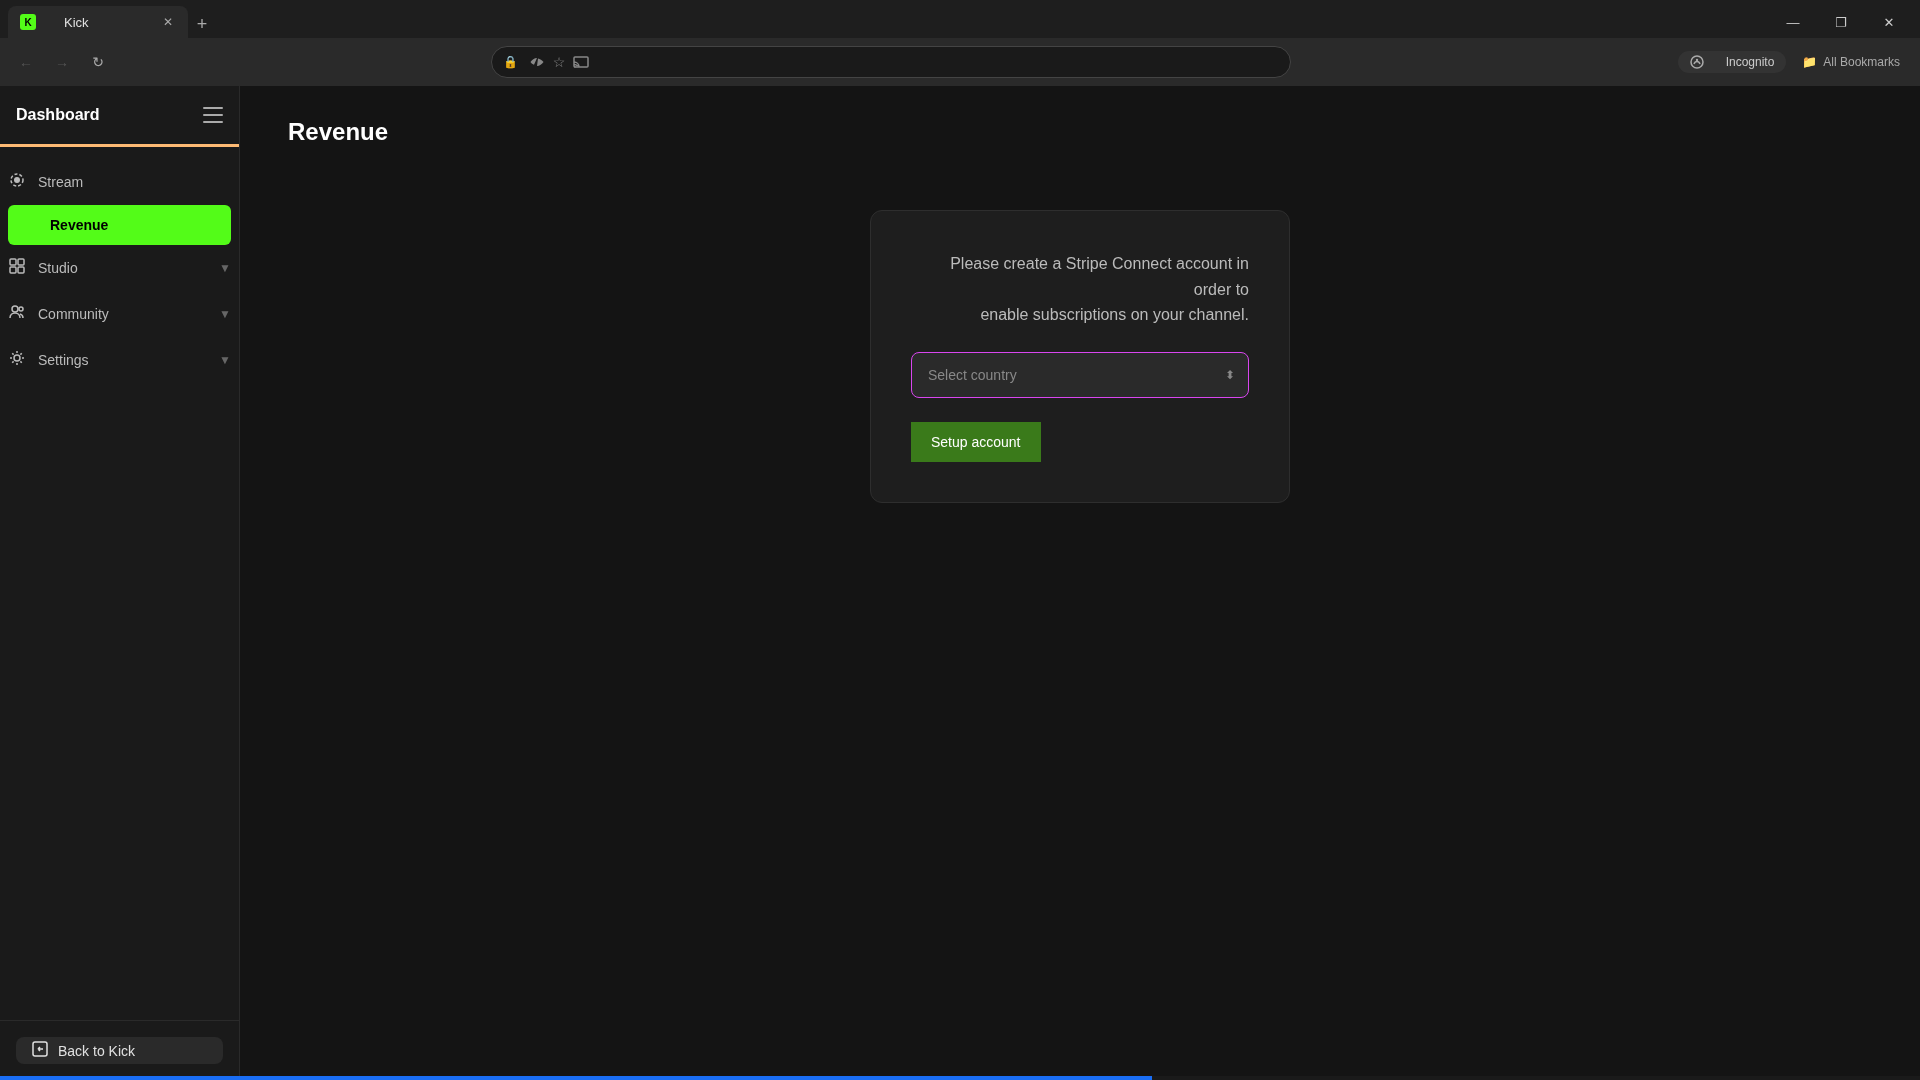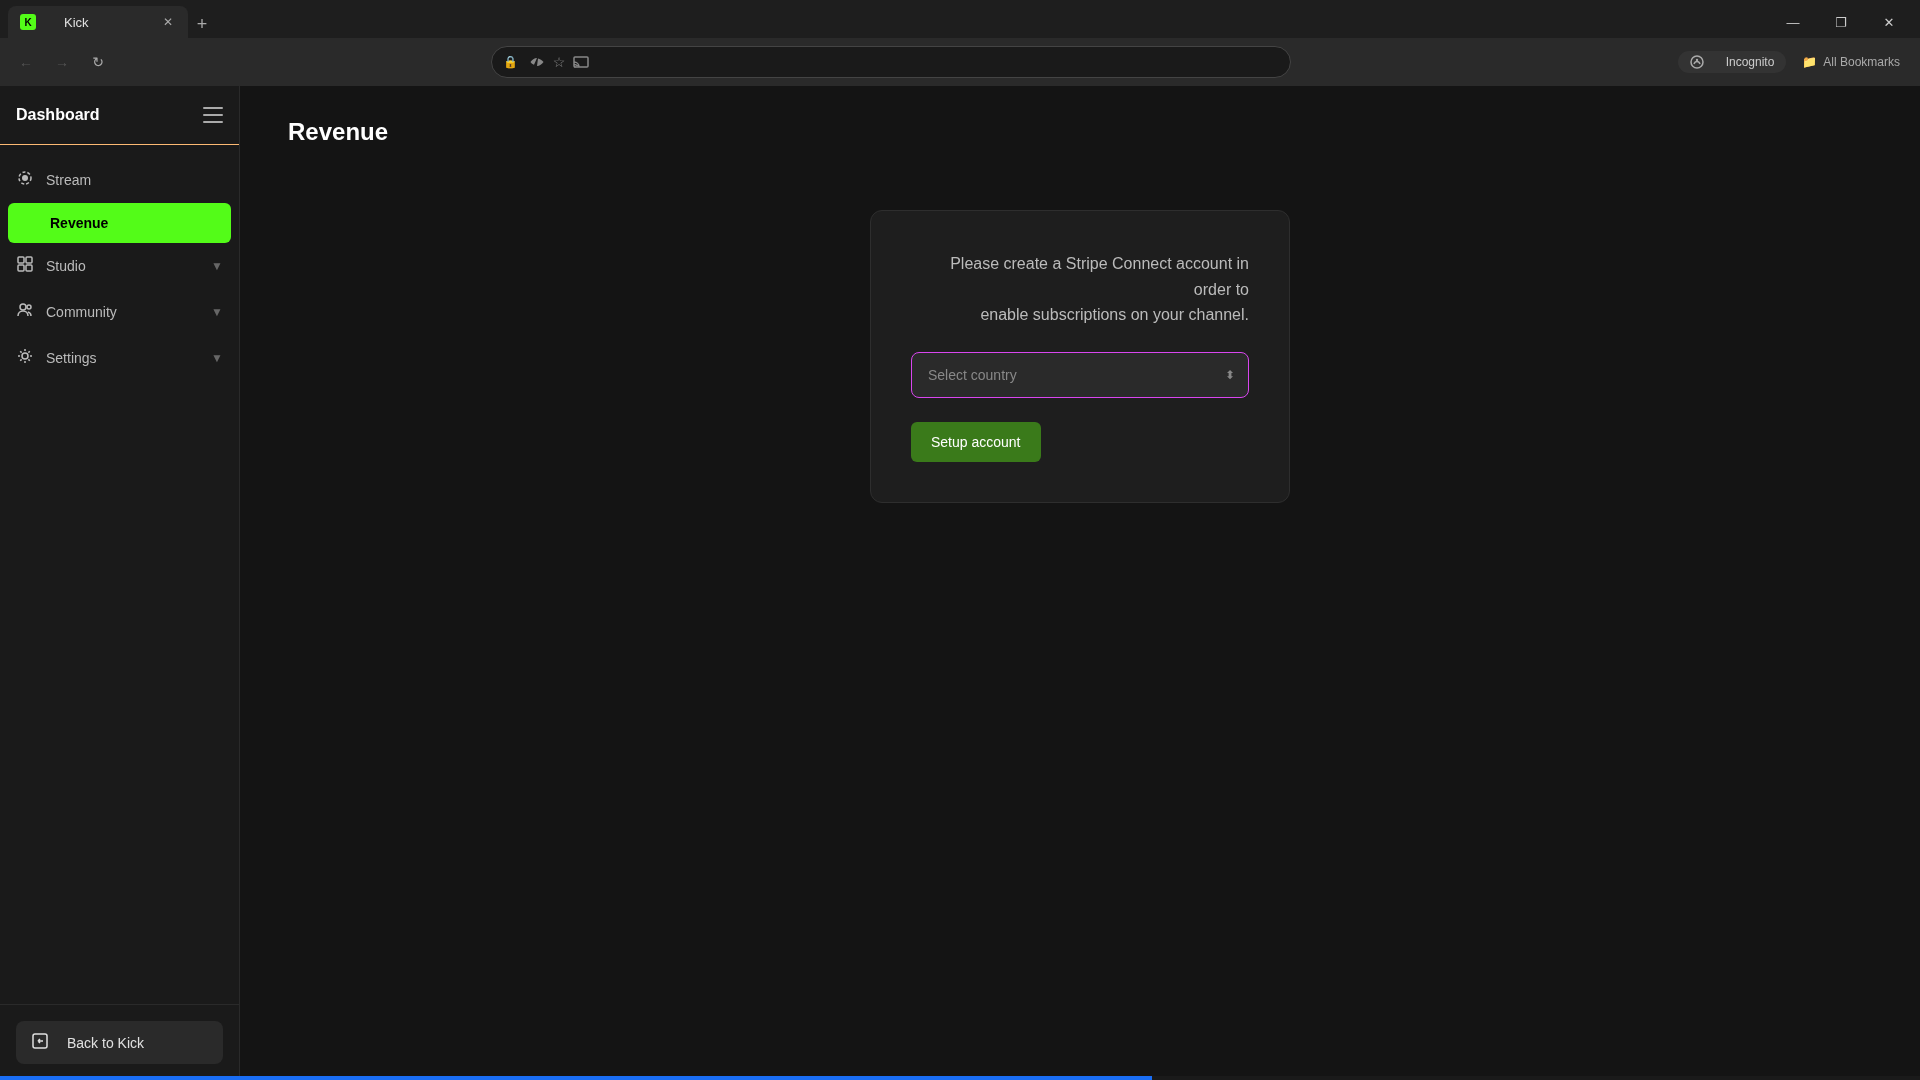--- a/index.html
+++ b/index.html
@@ -230,21 +230,21 @@
       flex-direction: column;
       border-right: 1px solid #2a2a2a;
       flex-shrink: 0;
     }
 
     .sidebar-header {
       display: flex;
       align-items: center;
       justify-content: space-between;
       padding: 20px 16px;
-      border-bottom: 1px solid #fdba74;
+      border-bottom: 3px solid #fdba74;
     }
 
     .sidebar-title {
       font-size: 16px;
       font-weight: 600;
       color: #fff;
     }
 
     .sidebar-toggle {
       background: none;
@@ -259,21 +259,21 @@
     .sidebar-nav {
       flex: 1;
       padding: 12px 0;
       overflow-y: auto;
     }
 
     .nav-item {
       display: flex;
       align-items: center;
       gap: 12px;
-      padding: 12px 16px;
+      padding: 12px 8px;
       cursor: pointer;
       color: #bbb;
       font-size: 14px;
       border-radius: 0;
       transition: background 0.1s;
     }
 
     .nav-item.active {
       background: #53fc18;
       color: #000;
@@ -301,25 +301,25 @@
     }
 
     .sidebar-footer {
       padding: 16px;
       border-top: 1px solid #2a2a2a;
     }
 
     .back-to-kick-btn {
       display: flex;
       align-items: center;
-      gap: 19px;
+      gap: 10px;
       background: #2a2a2a;
       border: none;
       border-radius: 8px;
-      padding: 12px 16px;
+      padding: 4px 16px;
       color: #e0e0e0;
       font-size: 14px;
       cursor: pointer;
       width: 100%;
       transition: background 0.1s;
     }
 
     
     .main-content {
       flex: 1;
@@ -389,21 +389,21 @@
       transform: translateY(-50%);
       color: #888;
       pointer-events: none;
       font-size: 12px;
     }
 
     .setup-account-btn {
       background: #3a7a1a;
       color: #fff;
       border: none;
-      border-radius: 6px;
+      border-radius: 0;
       padding: 12px 20px;
       font-size: 14px;
       font-weight: 500;
       cursor: pointer;
       width: fit-content;
       transition: background 0.1s;
     }
 
     
     .bottom-bar {

